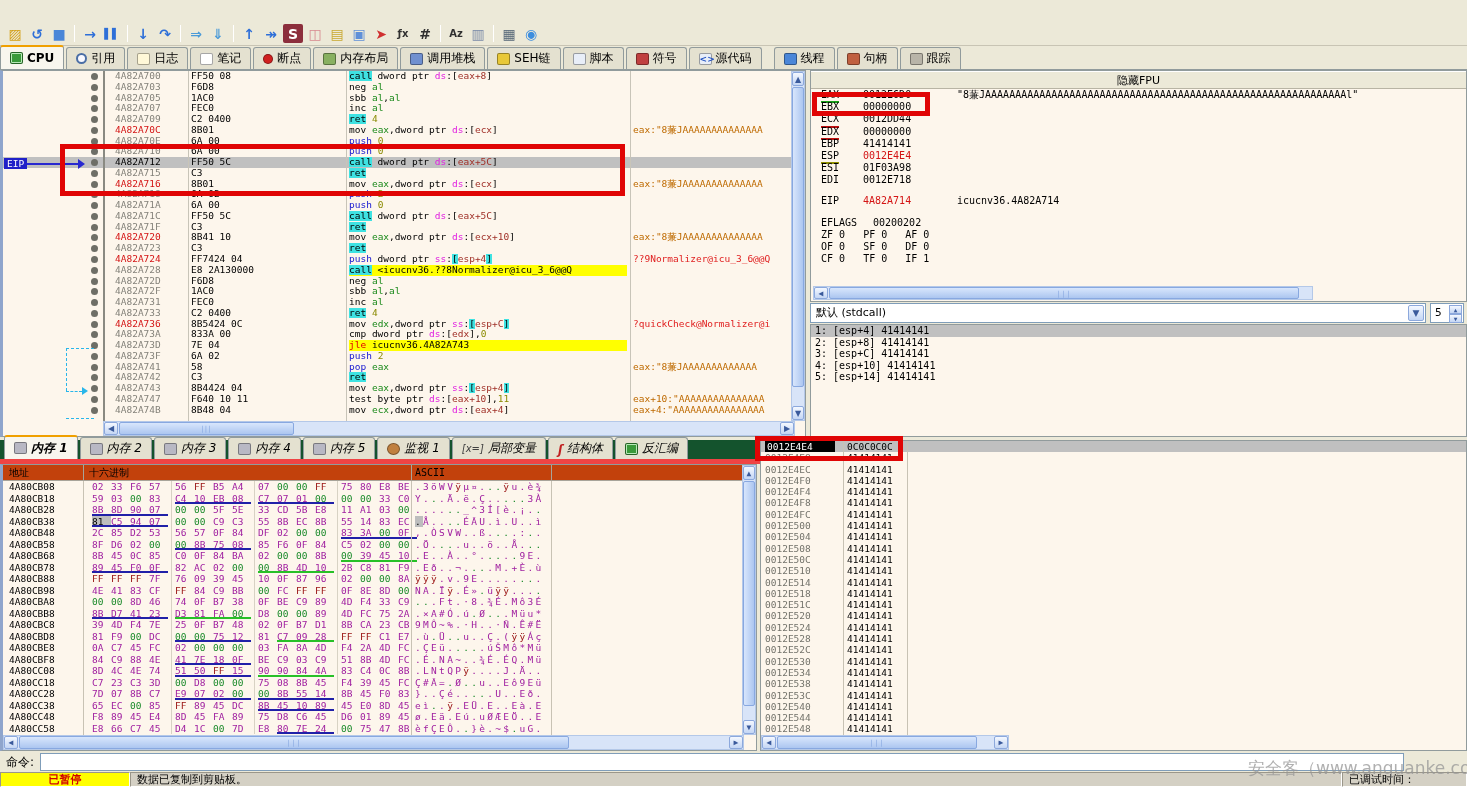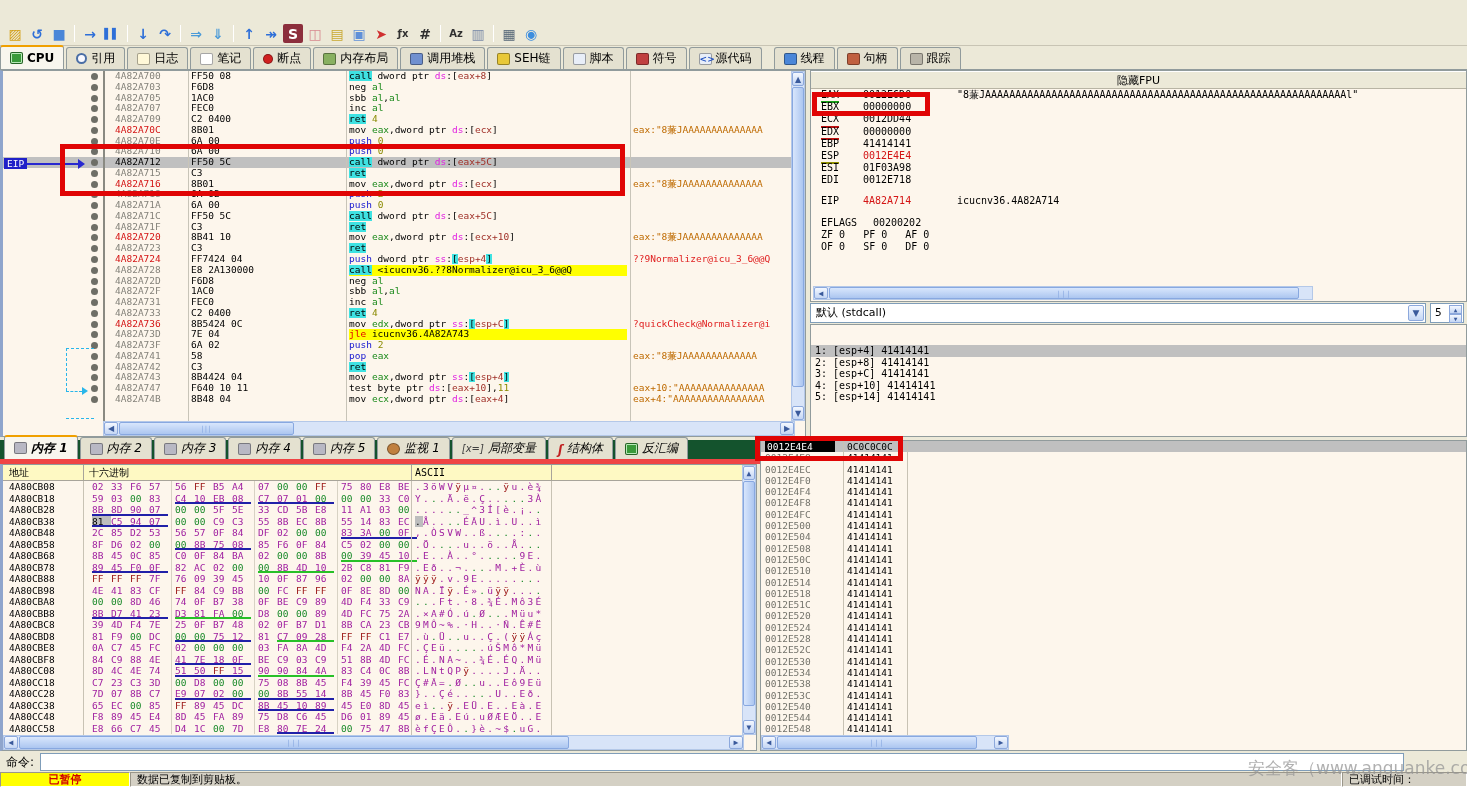--- a/index.html
+++ b/index.html
@@ -105,28 +105,28 @@
   #args-combo-btn { position:absolute; right:1px; top:1px; width:16px; height:16px;
     background:linear-gradient(#F4F8FF,#C4D6F4); border:1px solid #8CA8DC; border-radius:2px;
     color:#3A5A9C; font-size:9px; text-align:center; line-height:15px; }
   #args-spin { position:absolute; left:1430px; top:303px; width:34px; height:20px; background:#fff;
     border:1px solid #7F9DB9; font-size:11px; line-height:18px; padding-left:4px; }
   #args-spin-btns { position:absolute; right:1px; top:1px; width:13px; height:16px; display:flex; flex-direction:column; }
   #args-spin-btns div { flex:1; background:linear-gradient(#F4F8FF,#C4D6F4); border:1px solid #8CA8DC;
     font-size:6px; color:#3A5A9C; text-align:center; line-height:7px; }
   #args { left:810px; top:324px; width:657px; height:113px; }
   .arg-row { height:11.5px; line-height:11.5px; font-size:10px; white-space:pre; padding-left:4px; }
-  .arg-row.sel { background:#C0C0C0;margin-top:20px; }
+  .arg-row.sel { background:#C0C0C0; }
 
   
   #tabbar-bot { left:0; top:440px; width:760px; height:24px; border-bottom:5px solid #ef4444; background:#14532d; padding-left:4px;font-style:italic;}
 
   
   #dump { left:0; top:464px; width:757px; height:287px; border-left:3px solid #8FA5CC; }
-  #dump-head { height:16px; background:#fef9c3; border-bottom:1px solid #A8A49A; position:relative;
+  #dump-head { height:16px; background:#c2410c; border-bottom:1px solid #A8A49A; position:relative;
     font-size:10px; line-height:15px; }
   #dump-head span { position:absolute; }
   .dm-row { position:relative; height:11.52px; line-height:11.52px; font-size:9.5px; white-space:pre; }
   .dm-addr { position:absolute; left:6px; width:72px; color:#000; }
   .dm-hex { position:absolute; left:86px; display:flex; }
   .dm-grp { display:flex; padding:0 3px; border-left:1px solid #D8D2C4; }
   .dm-grp:first-child { border-left:none; }
   .dm-b { width:19px; }
   .dm-ascii { position:absolute; left:412px; width:136px; letter-spacing:2.3px; overflow:hidden; }
   .b-p { color:#A020A0; } .b-z { color:#1A8A2A; } .b-f { color:#981010; }
@@ -279,20 +279,21 @@
         <div class="da-row mono"><span class="da-dot"></span><span class="da-addr a-g">4A82A71F</span><span class="da-hex">C3</span><span class="da-ins"><span class="c-kc">ret</span></span></div>
         <div class="da-row mono"><span class="da-dot"></span><span class="da-addr a-r">4A82A720</span><span class="da-hex">8B41 10</span><span class="da-ins"><span class="">mov</span> <span class="c-reg">eax</span>,dword ptr <span class="c-seg">ds</span>:<span class="">[</span><span class="c-mem">ecx+10</span><span class="">]</span></span><span class="da-cmt cmt-o">eax:"8蒹JAAAAAAAAAAAAAA</span></div>
         <div class="da-row mono"><span class="da-dot"></span><span class="da-addr a-g">4A82A723</span><span class="da-hex">C3</span><span class="da-ins"><span class="c-kc">ret</span></span></div>
         <div class="da-row mono"><span class="da-dot"></span><span class="da-addr a-r">4A82A724</span><span class="da-hex">FF7424 04</span><span class="da-ins"><span class="c-kb">push</span> dword ptr <span class="c-seg">ss</span>:<span class="c-brc">[</span><span class="c-mem">esp+4</span><span class="c-brc">]</span></span><span class="da-cmt cmt-r">??9Normalizer@icu_3_6@@Q</span></div>
         <div class="da-row mono"><span class="da-dot"></span><span class="da-addr a-g">4A82A728</span><span class="da-hex">E8 2A130000</span><span class="da-ins ybg"><span class="c-kc">call</span> &lt;icucnv36.??8Normalizer@icu_3_6@@Q</span></div>
         <div class="da-row mono"><span class="da-dot"></span><span class="da-addr a-g">4A82A72D</span><span class="da-hex">F6D8</span><span class="da-ins"><span class="">neg</span> <span class="c-reg">al</span></span></div>
         <div class="da-row mono"><span class="da-dot"></span><span class="da-addr a-g">4A82A72F</span><span class="da-hex">1AC0</span><span class="da-ins"><span class="">sbb</span> <span class="c-reg">al</span>,<span class="c-reg">al</span></span></div>
         <div class="da-row mono"><span class="da-dot"></span><span class="da-addr a-g">4A82A731</span><span class="da-hex">FEC0</span><span class="da-ins"><span class="">inc</span> <span class="c-reg">al</span></span></div>
         <div class="da-row mono"><span class="da-dot"></span><span class="da-addr a-g">4A82A733</span><span class="da-hex">C2 0400</span><span class="da-ins"><span class="c-kc">ret</span> <span class="c-num">4</span></span></div>
         <div class="da-row mono"><span class="da-dot"></span><span class="da-addr a-r">4A82A736</span><span class="da-hex">8B5424 0C</span><span class="da-ins"><span class="">mov</span> <span class="c-reg">edx</span>,dword ptr <span class="c-seg">ss</span>:<span class="c-brc">[</span><span class="c-mem">esp+C</span><span class="c-brc">]</span></span><span class="da-cmt cmt-r">?quickCheck@Normalizer@i</span></div>
+        <div class="da-row mono"><span class="da-dot"></span><span class="da-addr a-g">4A82A73A</span><span class="da-hex">833A 00</span><span class="da-ins"><span class="">cmp</span> dword ptr <span class="c-seg">ds</span>:<span class="">[</span><span class="c-mem">edx</span><span class="">]</span>,<span class="c-num">0</span></span></div>
         <div class="da-row mono"><span class="da-dot"></span><span class="da-addr a-g">4A82A73D</span><span class="da-hex">7E 04</span><span class="da-ins ybg"><span class="c-kj">jle</span> icucnv36.4A82A743</span></div>
         <div class="da-row mono"><span class="da-dot"></span><span class="da-addr a-g">4A82A73F</span><span class="da-hex">6A 02</span><span class="da-ins"><span class="c-kb">push</span> <span class="c-num">2</span></span></div>
         <div class="da-row mono"><span class="da-dot"></span><span class="da-addr a-g">4A82A741</span><span class="da-hex">58</span><span class="da-ins"><span class="c-kb">pop</span> <span class="c-reg">eax</span></span><span class="da-cmt cmt-o">eax:"8蒹JAAAAAAAAAAAAA</span></div>
         <div class="da-row mono"><span class="da-dot"></span><span class="da-addr a-g">4A82A742</span><span class="da-hex">C3</span><span class="da-ins"><span class="c-kc">ret</span></span></div>
         <div class="da-row mono"><span class="da-dot"></span><span class="da-addr a-g">4A82A743</span><span class="da-hex">8B4424 04</span><span class="da-ins"><span class="">mov</span> <span class="c-reg">eax</span>,dword ptr <span class="c-seg">ss</span>:<span class="c-brc">[</span><span class="c-mem">esp+4</span><span class="c-brc">]</span></span></div>
         <div class="da-row mono"><span class="da-dot"></span><span class="da-addr a-g">4A82A747</span><span class="da-hex">F640 10 11</span><span class="da-ins"><span class="">test</span> byte ptr <span class="c-seg">ds</span>:<span class="">[</span><span class="c-mem">eax+10</span><span class="">]</span>,<span class="c-num">11</span></span><span class="da-cmt cmt-o">eax+10:"AAAAAAAAAAAAAAA</span></div>
         <div class="da-row mono"><span class="da-dot"></span><span class="da-addr a-g">4A82A74B</span><span class="da-hex">8B48 04</span><span class="da-ins"><span class="">mov</span> <span class="c-reg">ecx</span>,dword ptr <span class="c-seg">ds</span>:<span class="">[</span><span class="c-mem">eax+4</span><span class="">]</span></span><span class="da-cmt cmt-o">eax+4:"AAAAAAAAAAAAAAAA</span></div>
       </div>
     <div class="colsep" id="da-sep1"></div>
     <div class="colsep" style="left:185px"></div>
@@ -332,20 +333,21 @@
         <div class="rg-row"><span class="rg-name">EBP</span><span class="rg-val">41414141</span></div>
         <div class="rg-row"><span class="rg-name u-o">ESP</span><span class="rg-val vred">0012E4E4</span></div>
         <div class="rg-row"><span class="rg-name">ESI</span><span class="rg-val">01F03A98</span></div>
         <div class="rg-row"><span class="rg-name">EDI</span><span class="rg-val">0012E718</span></div>
         <div class="rg-row" style="height:8px"></div>
         <div class="rg-row"><span class="rg-name">EIP</span><span class="rg-val vred">4A82A714</span><span class="rg-cmt">icucnv36.4A82A714</span></div>
         <div class="rg-row" style="height:10px"></div>
         <div class="rg-row"><span class="rg-name">EFLAGS</span><span class="rg-val" style="left:62px">00200202</span></div>
         <div class="rg-row"><span class="rg-name">ZF 0   PF 0   AF 0</span></div>
         <div class="rg-row"><span class="rg-name">OF 0   SF 0   DF 0</span></div>
+        <div class="rg-row"><span class="rg-name">CF 0   TF 0   IF 1</span></div>
       </div>
 
     <div class="sb-track" style="left:2px;bottom:1px;height:14px;width:500px">
       <div class="sb-btn" style="left:0;top:0;width:14px;height:12px">◀</div>
       <div class="sb-thumb h grip" style="left:15px;top:0;width:470px;height:12px">|||</div>
     </div>
   </div>
 
   <div id="args-combo">
     <span>默认 (stdcall)</span>

